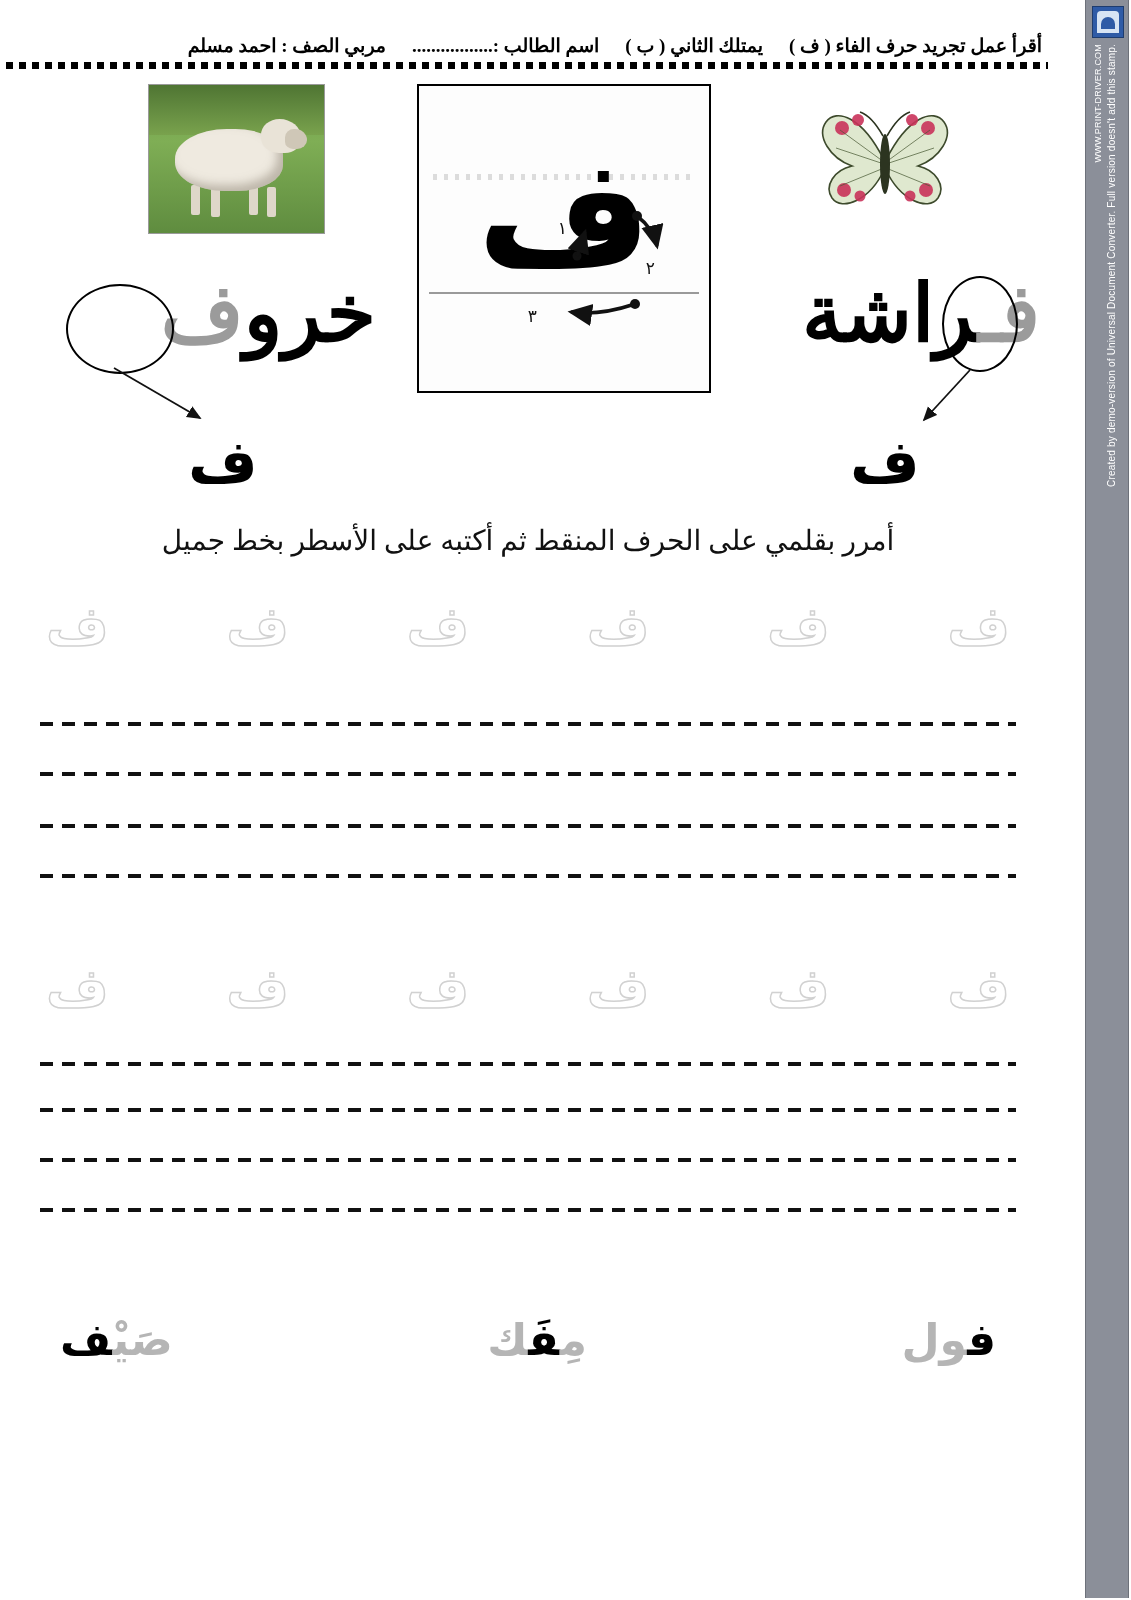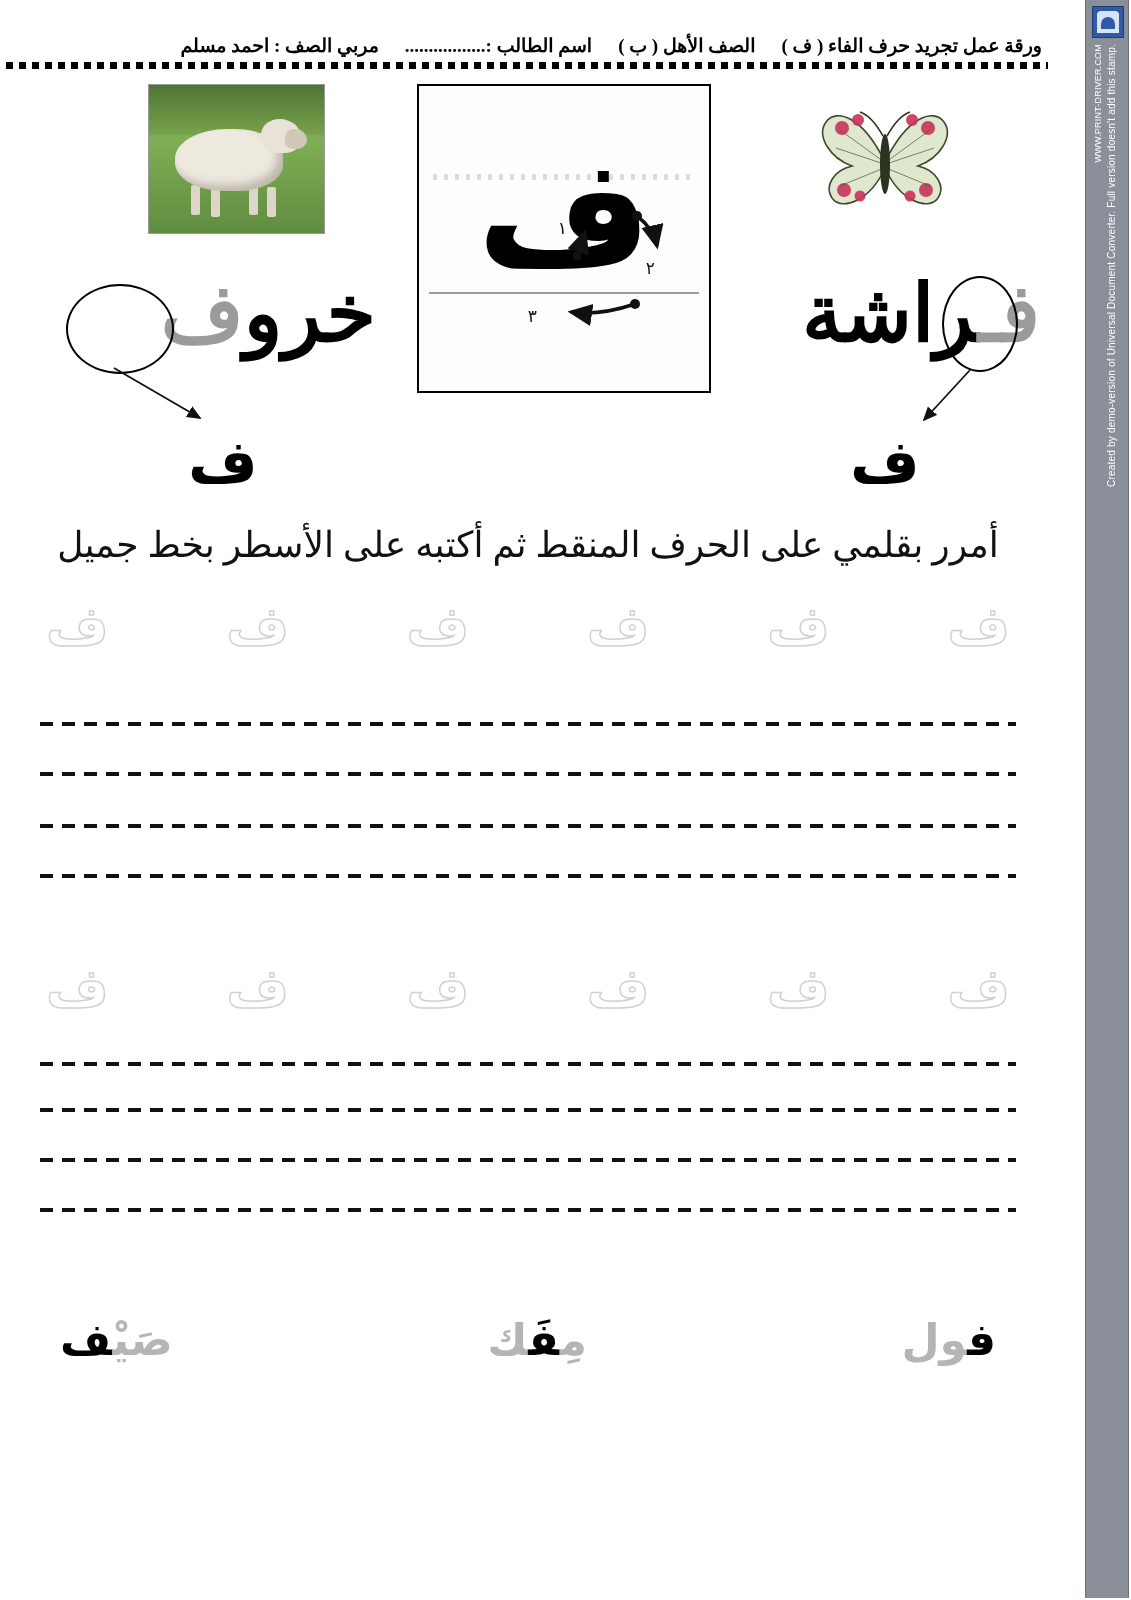--- a/index.html
+++ b/index.html
@@ -261,21 +261,21 @@
   }
   #panel-kharouf .letter-below { left: 136px; top: 162px; }
   #panel-farasha .letter-below { left: 108px; top: 162px; }
 
   
   .instruction {
     position: absolute;
     direction: rtl;
     text-align: center;
     font-family: "Liberation Serif", "DejaVu Serif", serif;
-    font-size: 36px;
+    font-size: 28px;
     color: #111111;
     white-space: nowrap;
   }
   #instruction-1 { top: 524px; right: 0; left: 0; }
   #instruction-2 { top: 1245px; right: 0; left: 0; font-size: 27px; }
 
   
   .trace-row {
     position: absolute;
     display: flex;
@@ -342,22 +342,22 @@
   }
 </style>
 </head>
 <body>
 
 <div id="page">
 
   <div id="sheet">
 
     <div id="header-row">
-      <span>ورقة عمل تجريد حرف الفاء ( ف )</span>
-      <span>الصف الأهل ( ب )</span>
+      <span>أقرأ عمل تجريد حرف الفاء ( ف )</span>
+      <span>يمتلك الثاني ( ب )</span>
       <span>اسم الطالب :.................</span>
       <span>مربي الصف : احمد مسلم</span>
     </div>
     <div id="header-rule"></div>
 
     <div id="sheep-photo">
       <div class="grass-dark"></div>
       <div class="leg l1"></div>
       <div class="leg l2"></div>
       <div class="leg l3"></div>

